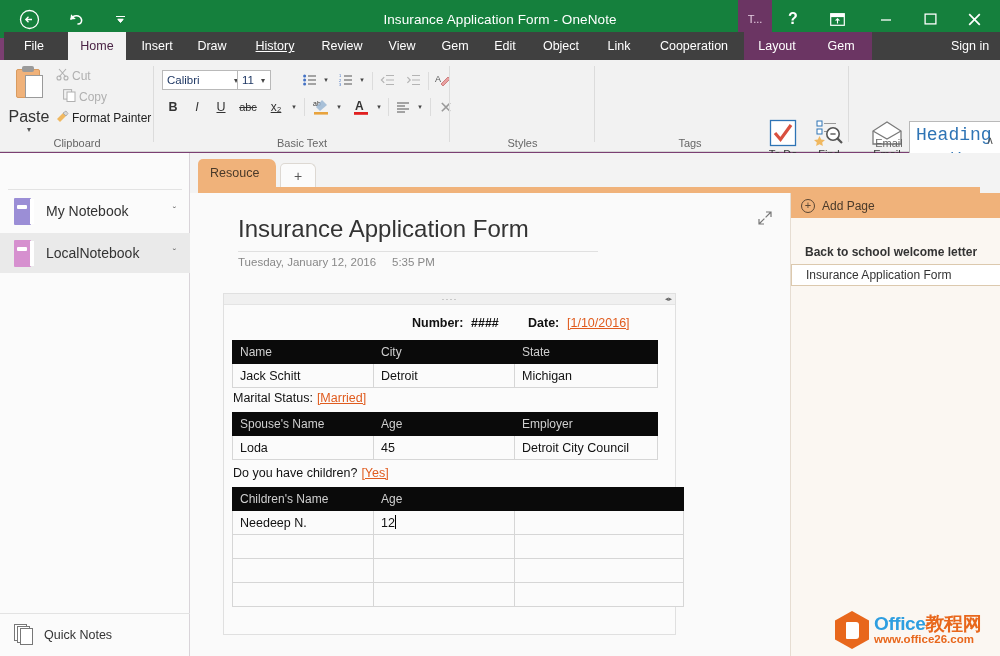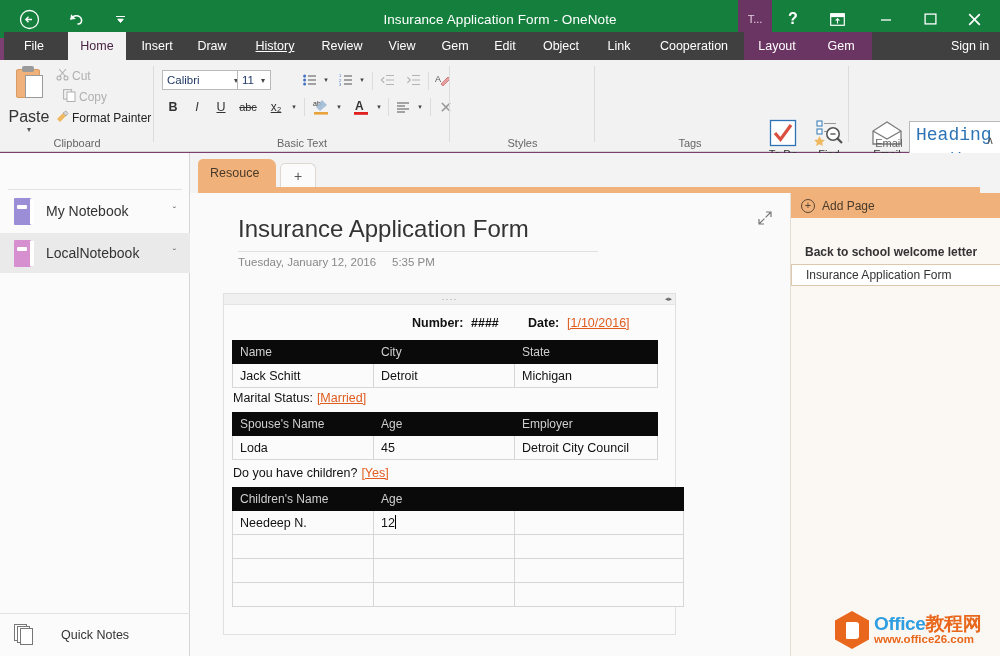--- a/index.html
+++ b/index.html
@@ -186,21 +186,21 @@
     margin-left: 10px; font-size: 14px; color: #333; flex: 1;
   }
   .nb-caret { margin-right: 14px; font-size: 10px; color: #555; }
 
   .qn-divider {
     position: absolute; left: 0; bottom: 42px; width: 190px; height: 1px;
     background: #e3e3e3;
   }
   .quicknotes {
     position: absolute; left: 0; bottom: 0; width: 190px; height: 42px;
-    display: flex; align-items: center; cursor: default; gap: 17px;
+    display: flex; align-items: center; cursor: default;
   }
   .qn-ico {
     margin-left: 14px; width: 20px; height: 22px; position: relative;
   }
   .qn-p {
     position: absolute; border: 1.2px solid #777; background: #fff;
     width: 13px; height: 17px;
   }
   .qn-name { margin-left: 10px; font-size: 12.5px; color: #333; }
 

